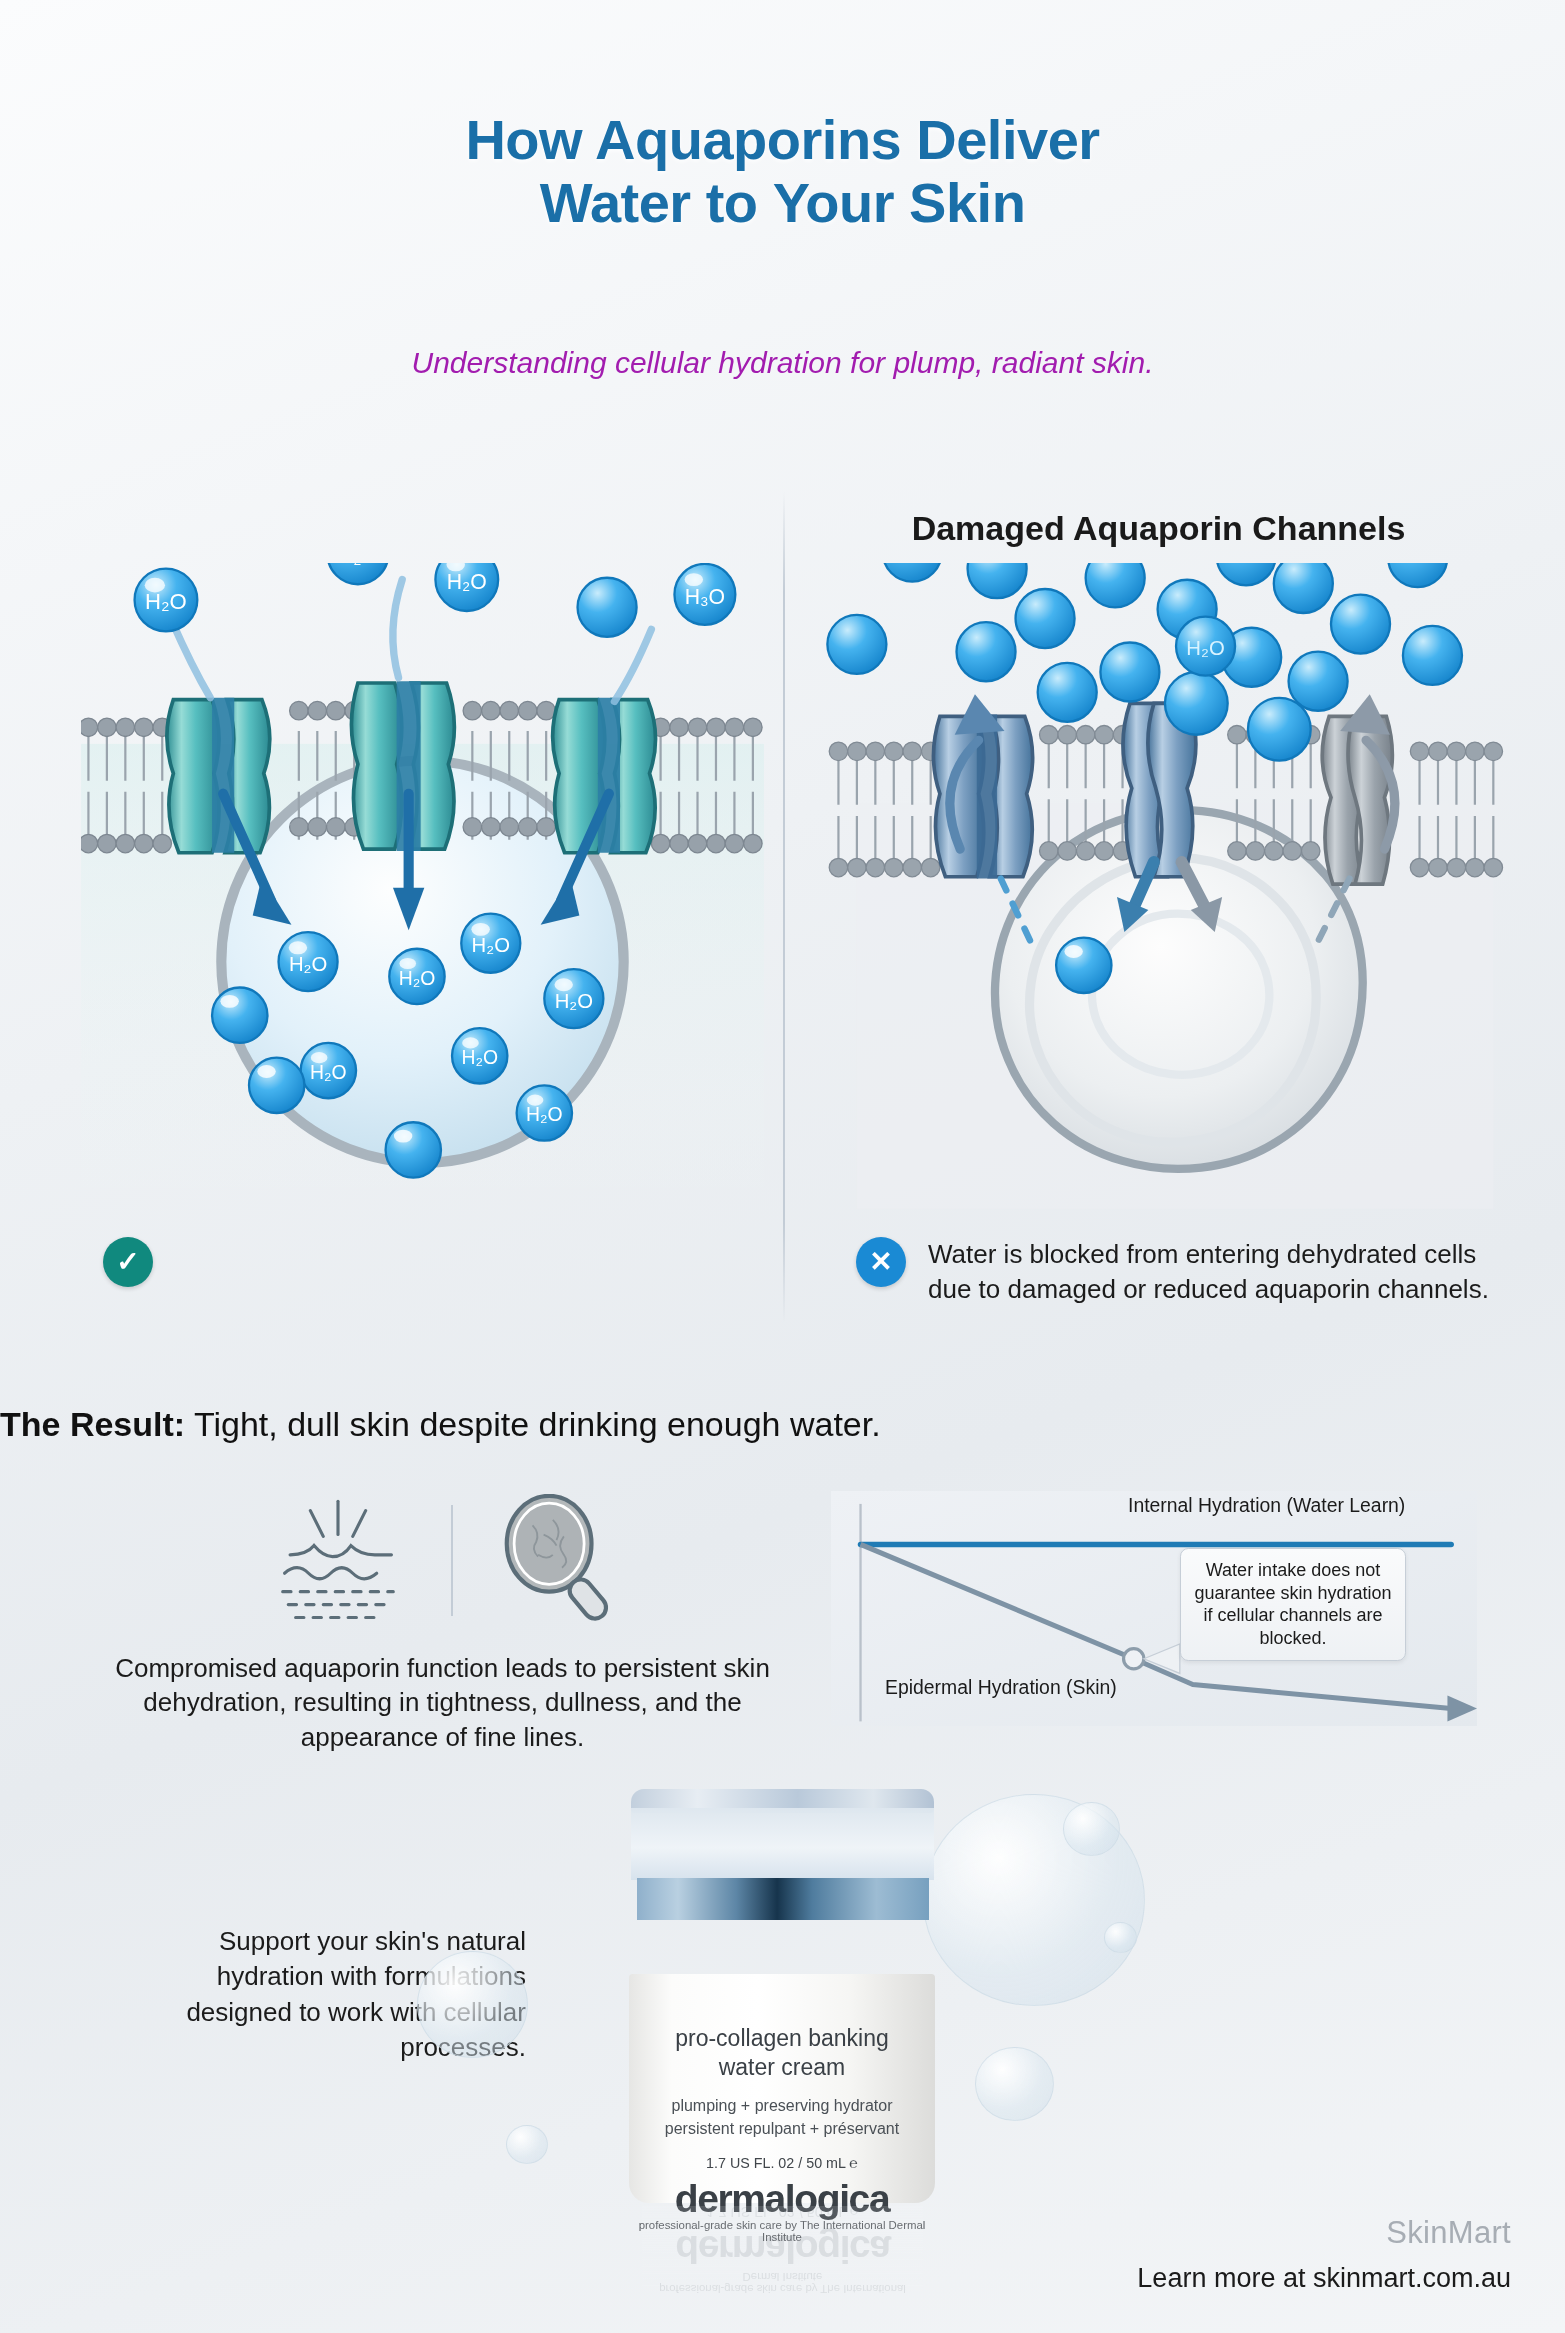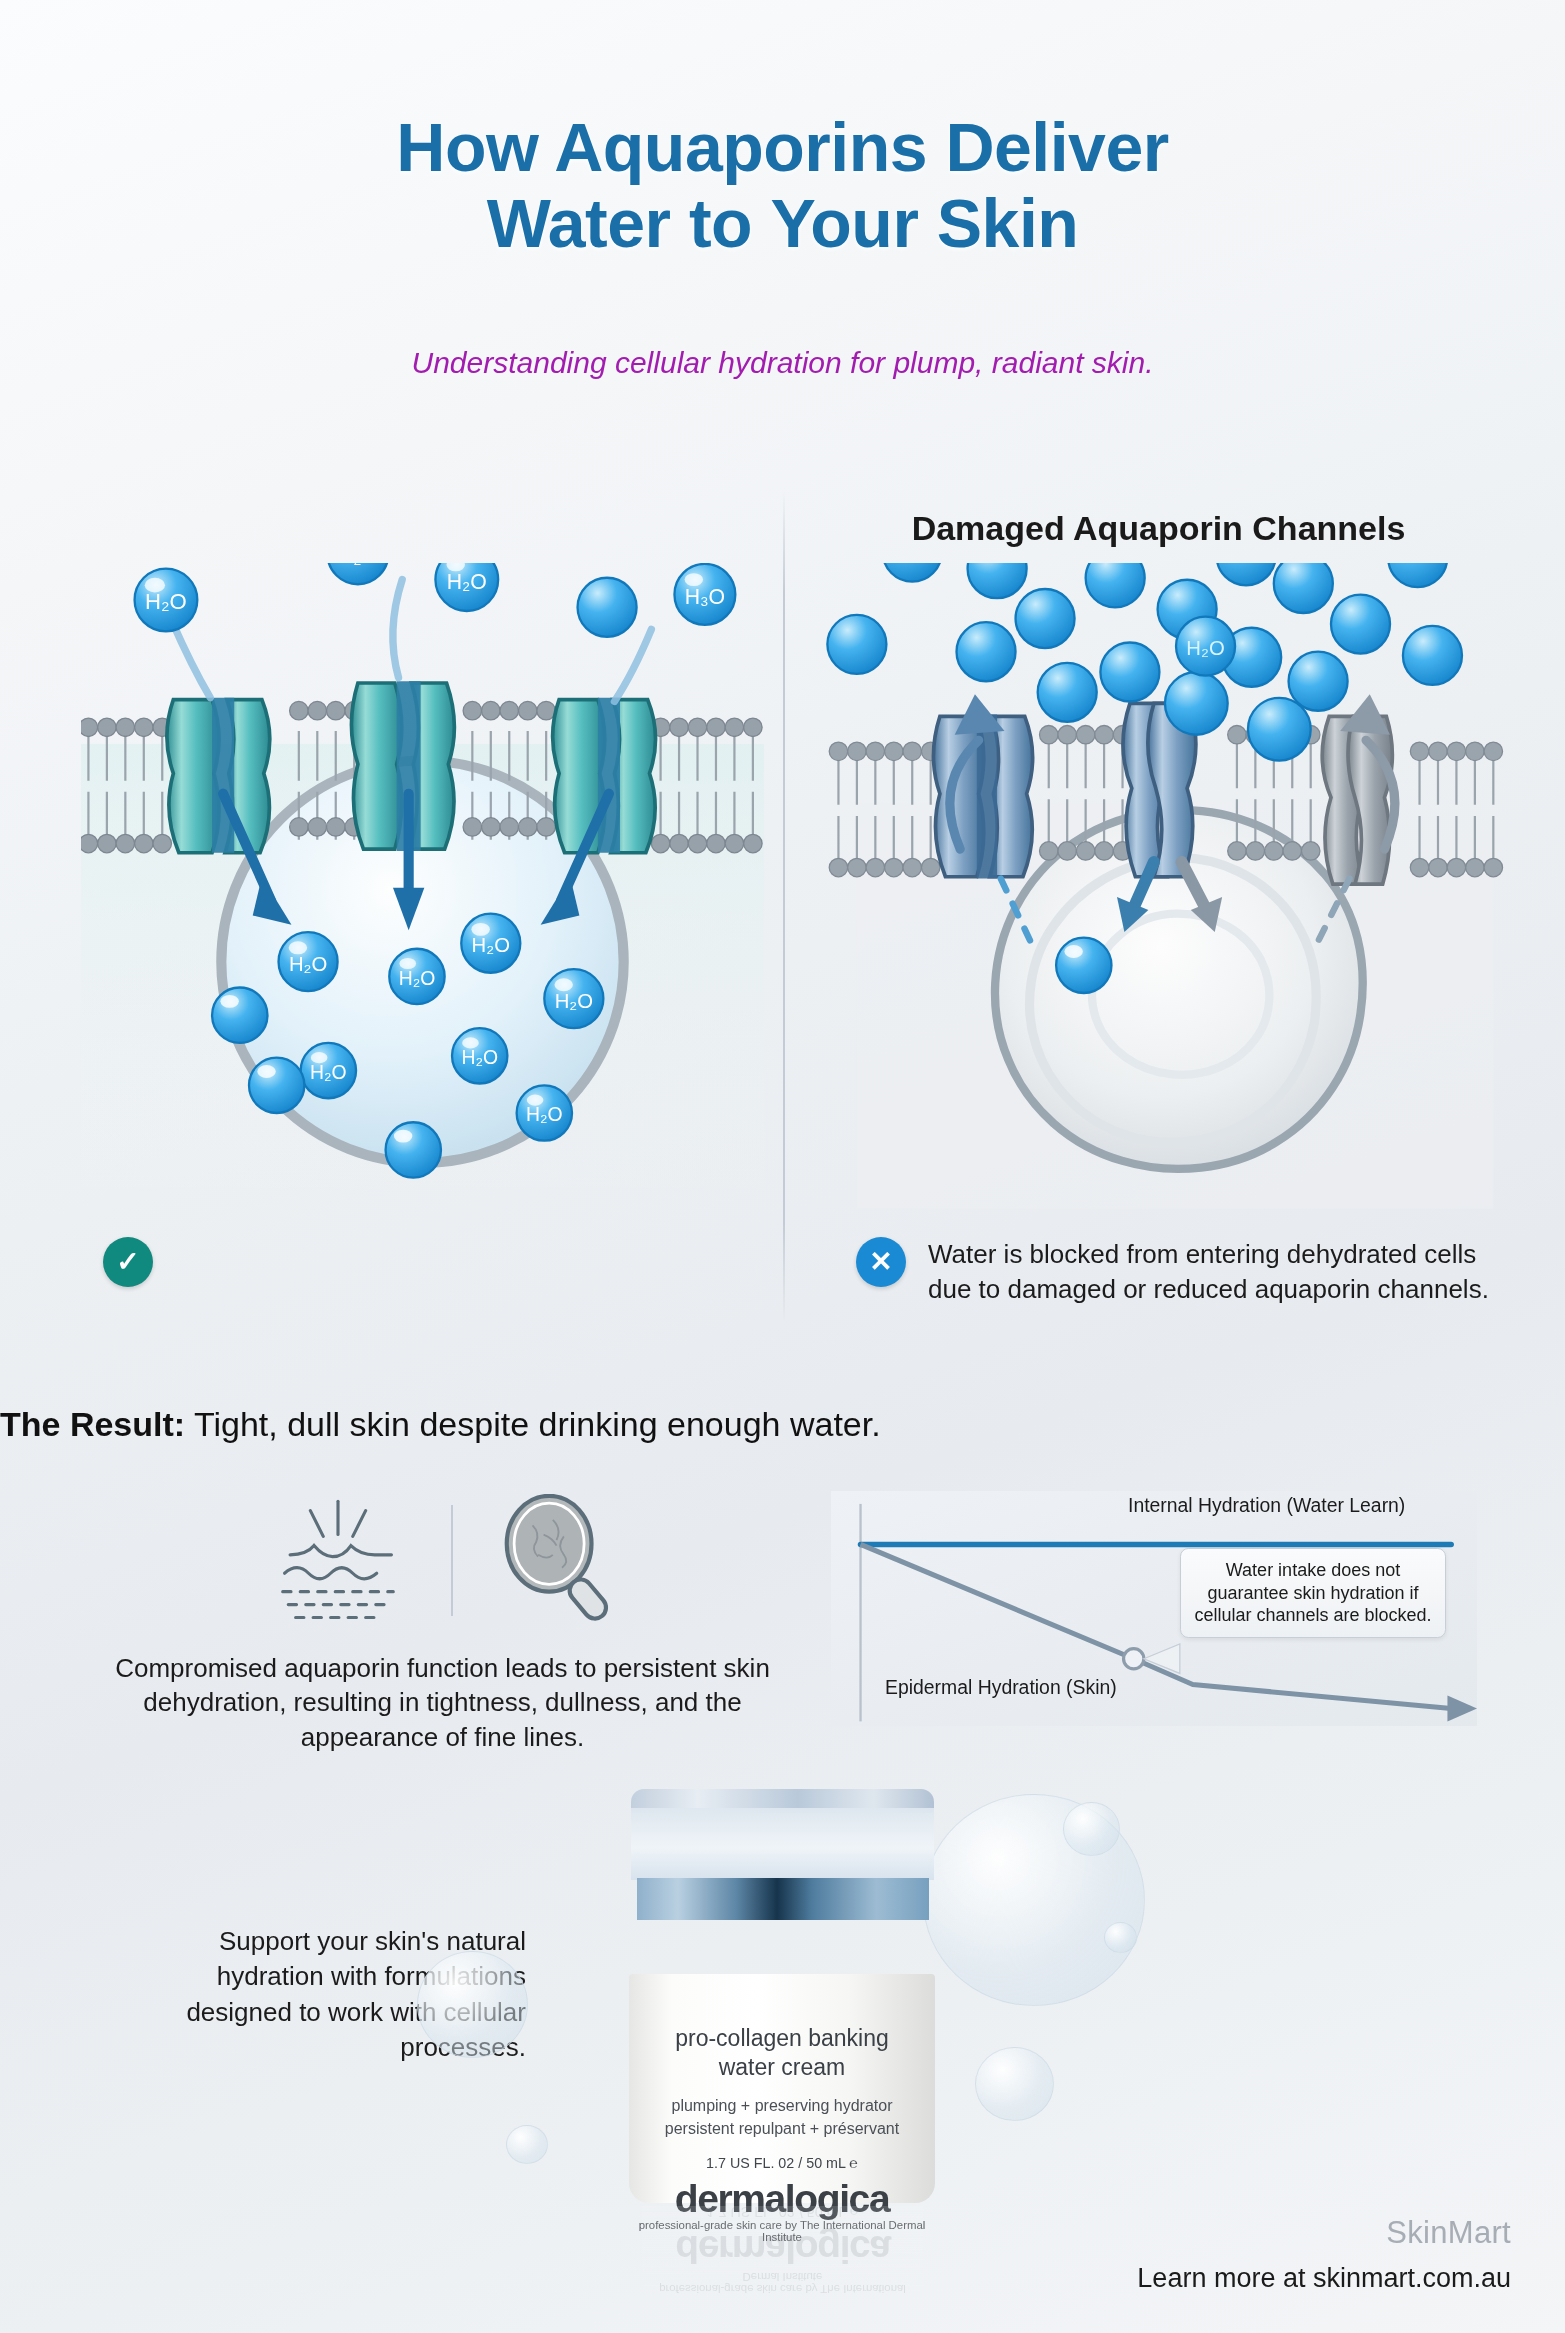--- a/index.html
+++ b/index.html
@@ -10,21 +10,21 @@
     position: relative;
     overflow: hidden;
     color: #1b1b1b;
   }
   .page { position: absolute; inset: 0; }
 
   
   .title {
     position: absolute; left: 0; right: 0; top: 109px;
     text-align: center;
-    font-size: 68px; font-weight: 700; line-height: 1.12;
+    font-size: 56px; font-weight: 700; line-height: 1.12;
     color: #1a6fa8;
     letter-spacing: -0.5px;
     text-shadow: 0 1.8px 4.6px rgba(255,255,255,0.85);
   }
   .title .l2 { display: block; }
   .title .l2 b { font-weight: 800; }
   .subtitle {
     position: absolute; left: 0; right: 0; top: 346px;
     text-align: center; font-size: 30px; color: #a21caf; font-weight: 400; font-style: italic;
   }
@@ -78,21 +78,21 @@
   
   .chart-box {
     position: absolute; left: 831px; top: 1491px; width: 646px; height: 235px;
     background: linear-gradient(160deg, #eef1f5 0%, #e4e9ee 100%);
   }
   .chart-box svg { position: absolute; inset: 0; }
   .chart-label { position: absolute; font-size: 19.4px; color: #1b1b1b; white-space: nowrap; }
   #lbl-internal { left: 297px; top: 2.8px; }
   #lbl-epidermal { left: 54px; top: 185px; }
   .callout {
-    position: absolute; left: 349px; top: 57px; width: 266px;
+    position: absolute; left: 349px; top: 57px; width: 226px;
     background: linear-gradient(180deg,#fafbfc 0%, #eef1f4 100%);
     border: 0.9px solid #c6ced7; border-radius: 8.3px;
     padding: 10px 7px; font-size: 18px; line-height: 1.26; text-align: center;
     color: #1b1b1b; box-shadow: 0 1.8px 4.6px rgba(0,0,0,0.07);
   }
 
   
   .product-text {
     position: absolute; left: 138px; top: 1924px; width: 388px;
     text-align: right; font-size: 26px; line-height: 1.36; color: #1b1b1b;

